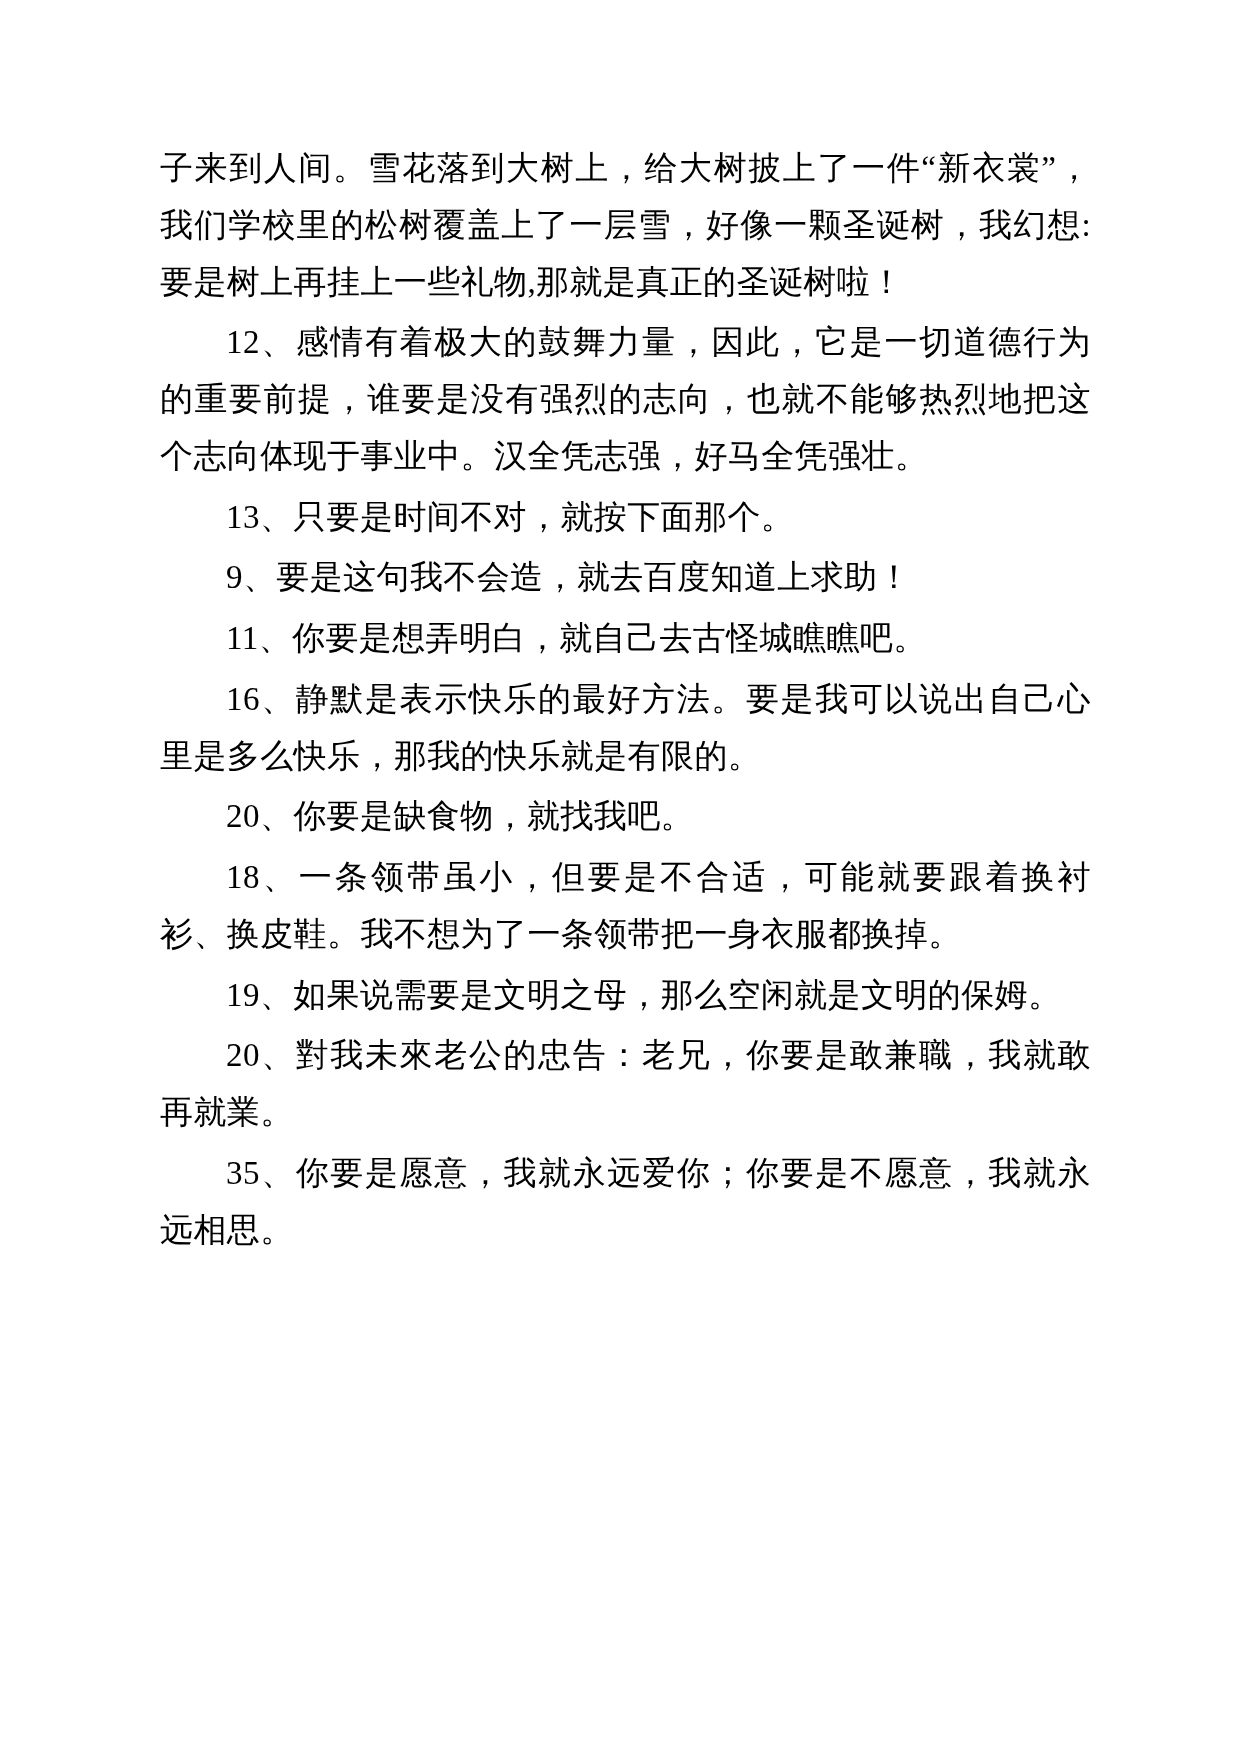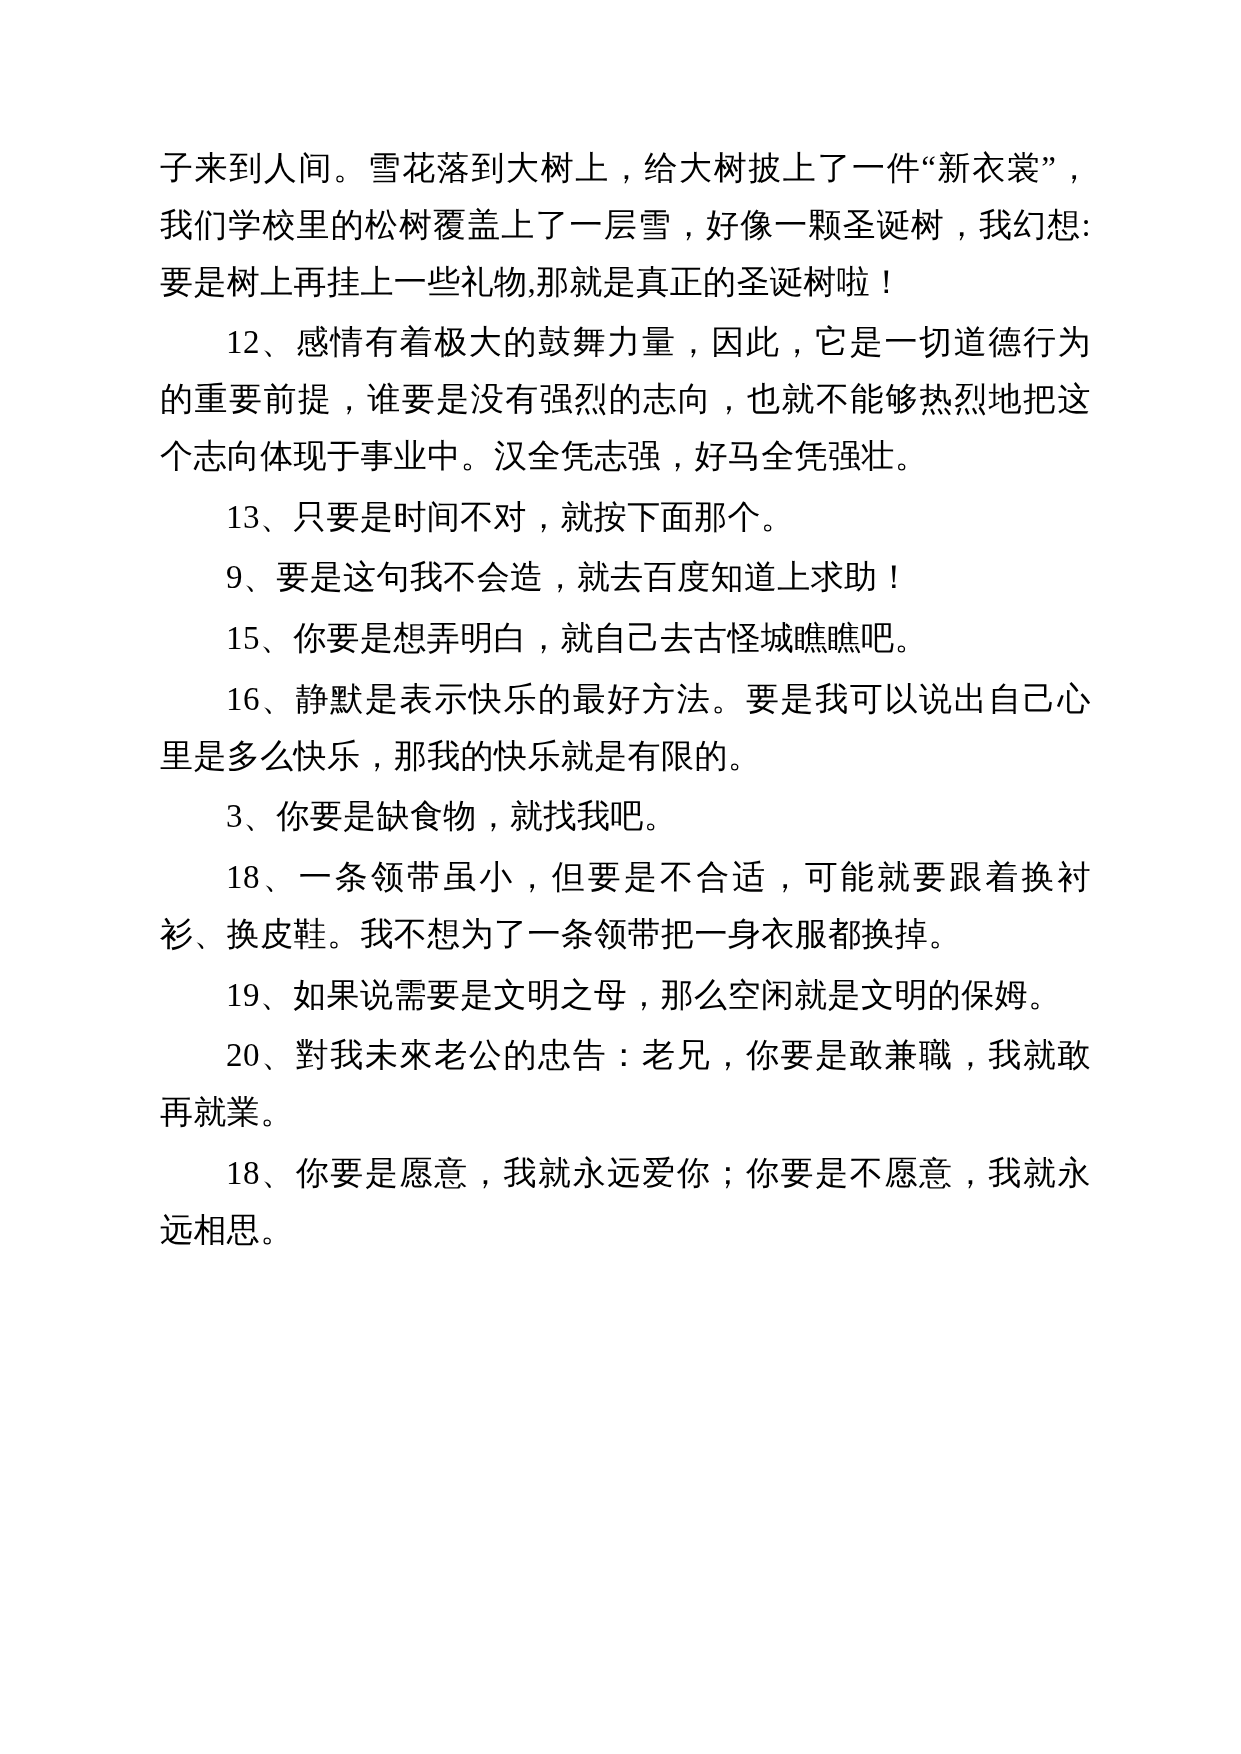--- a/index.html
+++ b/index.html
@@ -39,21 +39,21 @@
 </style>
 </head>
 <body>
 
 <div class="page">
   <div class="doc-body">
     <p class="para">子来到人间。雪花落到大树上，给大树披上了一件“新衣裳”，我们学校里的松树覆盖上了一层雪，好像一颗圣诞树，我幻想:要是树上再挂上一些礼物,那就是真正的圣诞树啦！</p>
     <p class="para indent">12、感情有着极大的鼓舞力量，因此，它是一切道德行为的重要前提，谁要是没有强烈的志向，也就不能够热烈地把这个志向体现于事业中。汉全凭志强，好马全凭强壮。</p>
     <p class="para indent">13、只要是时间不对，就按下面那个。</p>
     <p class="para indent">9、要是这句我不会造，就去百度知道上求助！</p>
-    <p class="para indent">15、你要是想弄明白，就自己去古怪城瞧瞧吧。</p>
+    <p class="para indent">11、你要是想弄明白，就自己去古怪城瞧瞧吧。</p>
     <p class="para indent">16、静默是表示快乐的最好方法。要是我可以说出自己心里是多么快乐，那我的快乐就是有限的。</p>
-    <p class="para indent">3、你要是缺食物，就找我吧。</p>
+    <p class="para indent">20、你要是缺食物，就找我吧。</p>
     <p class="para indent">18、一条领带虽小，但要是不合适，可能就要跟着换衬衫、换皮鞋。我不想为了一条领带把一身衣服都换掉。</p>
     <p class="para indent">19、如果说需要是文明之母，那么空闲就是文明的保姆。</p>
     <p class="para indent">20、對我未來老公的忠告：老兄，你要是敢兼職，我就敢再就業。</p>
-    <p class="para indent">18、你要是愿意，我就永远爱你；你要是不愿意，我就永远相思。</p>
+    <p class="para indent">35、你要是愿意，我就永远爱你；你要是不愿意，我就永远相思。</p>
   </div>
 </div>
 
 </body></html>

